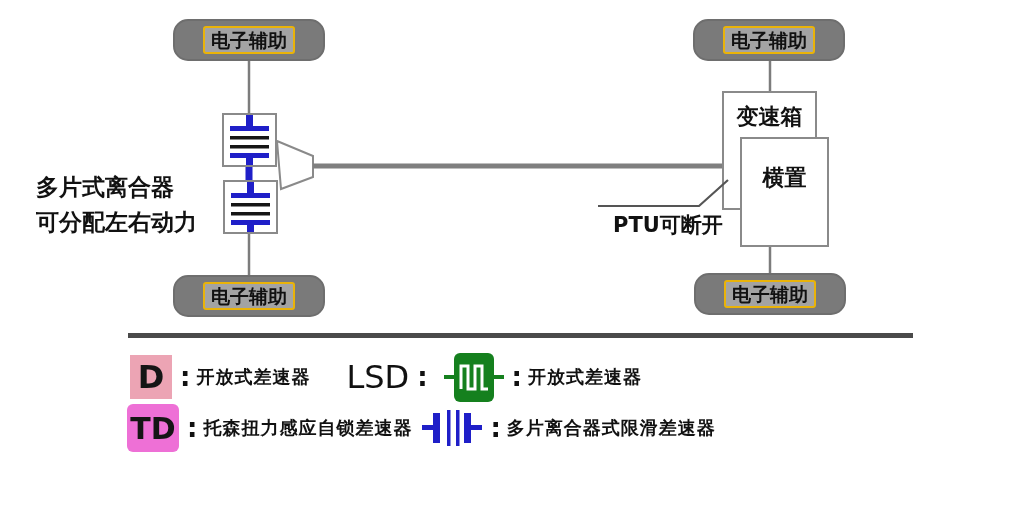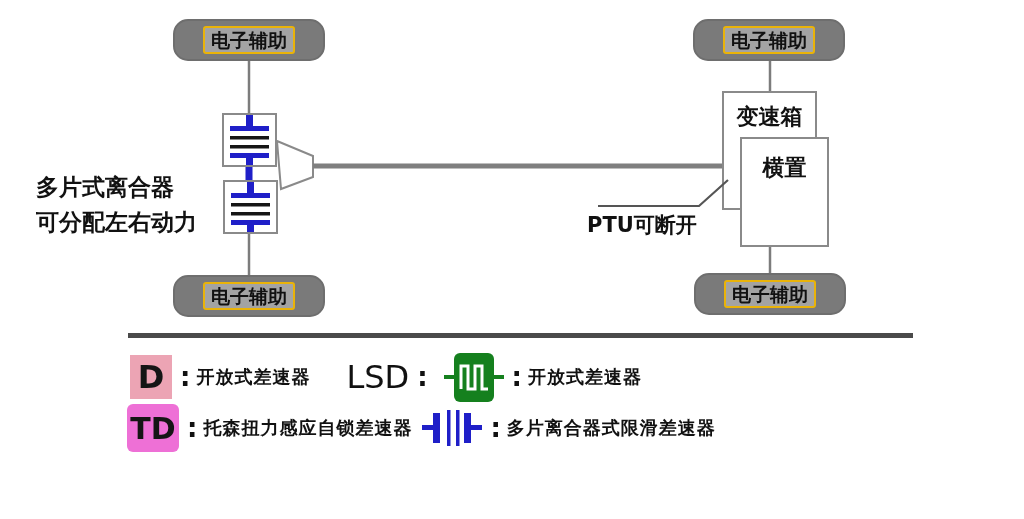--- a/index.html
+++ b/index.html
@@ -14,24 +14,24 @@
   
   .tire{position:absolute;width:152px;height:42px;background:var(--tire);
         border:2px solid #6e6e6e;border-radius:15px;display:flex;align-items:center;justify-content:center;}
   .tire-label{background:#a3a3a3;border:2px solid #eab308;border-radius:3px;padding:0 6px;
         font-size:19px;font-weight:bold;line-height:24px;white-space:nowrap;}
 
   
   .cbox{position:absolute;background:#fff;border:2px solid #8a8a8a;}
   .clutch-box{width:55px;height:54px;}
   .gearbox{width:95px;height:119px;text-align:center;font-size:22px;font-weight:600;padding-top:9px;z-index:2;}
-  .engine{width:89px;height:110px;text-align:center;font-size:22px;font-weight:600;padding-top:14px;line-height:30px;z-index:3;}
+  .engine{width:89px;height:110px;text-align:center;font-size:22px;font-weight:600;padding-top:24px;line-height:30px;z-index:3;}
 
   .note{position:absolute;font-size:23px;font-weight:bold;line-height:35px;white-space:nowrap;}
-  .ptu{position:absolute;font-size:21px;font-weight:bold;white-space:nowrap;z-index:4;}
+  .ptu{position:absolute;font-size:21px;font-weight:bold;white-space:nowrap;z-index:4;margin-left:26px;}
 
   
   .divider{position:absolute;left:128px;top:333px;width:785px;height:5px;background:var(--divider);}
   .lrow{position:absolute;display:flex;align-items:center;white-space:nowrap;}
   .lrow .txt{font-size:18px;font-weight:bold;letter-spacing:1px;}
   .colon{font-size:26px;font-weight:bold;margin:0 6px 0 8px;}
   .chip{display:flex;align-items:center;justify-content:center;font-weight:800;color:#151515;}
   .chip-d{width:42px;height:44px;background:var(--pink-d);font-size:32px;}
   .chip-td{width:52px;height:48px;background:var(--pink-td);font-size:30px;letter-spacing:0;border-radius:6px;}
   .lsd{font-size:32px;font-weight:400;letter-spacing:0;}

